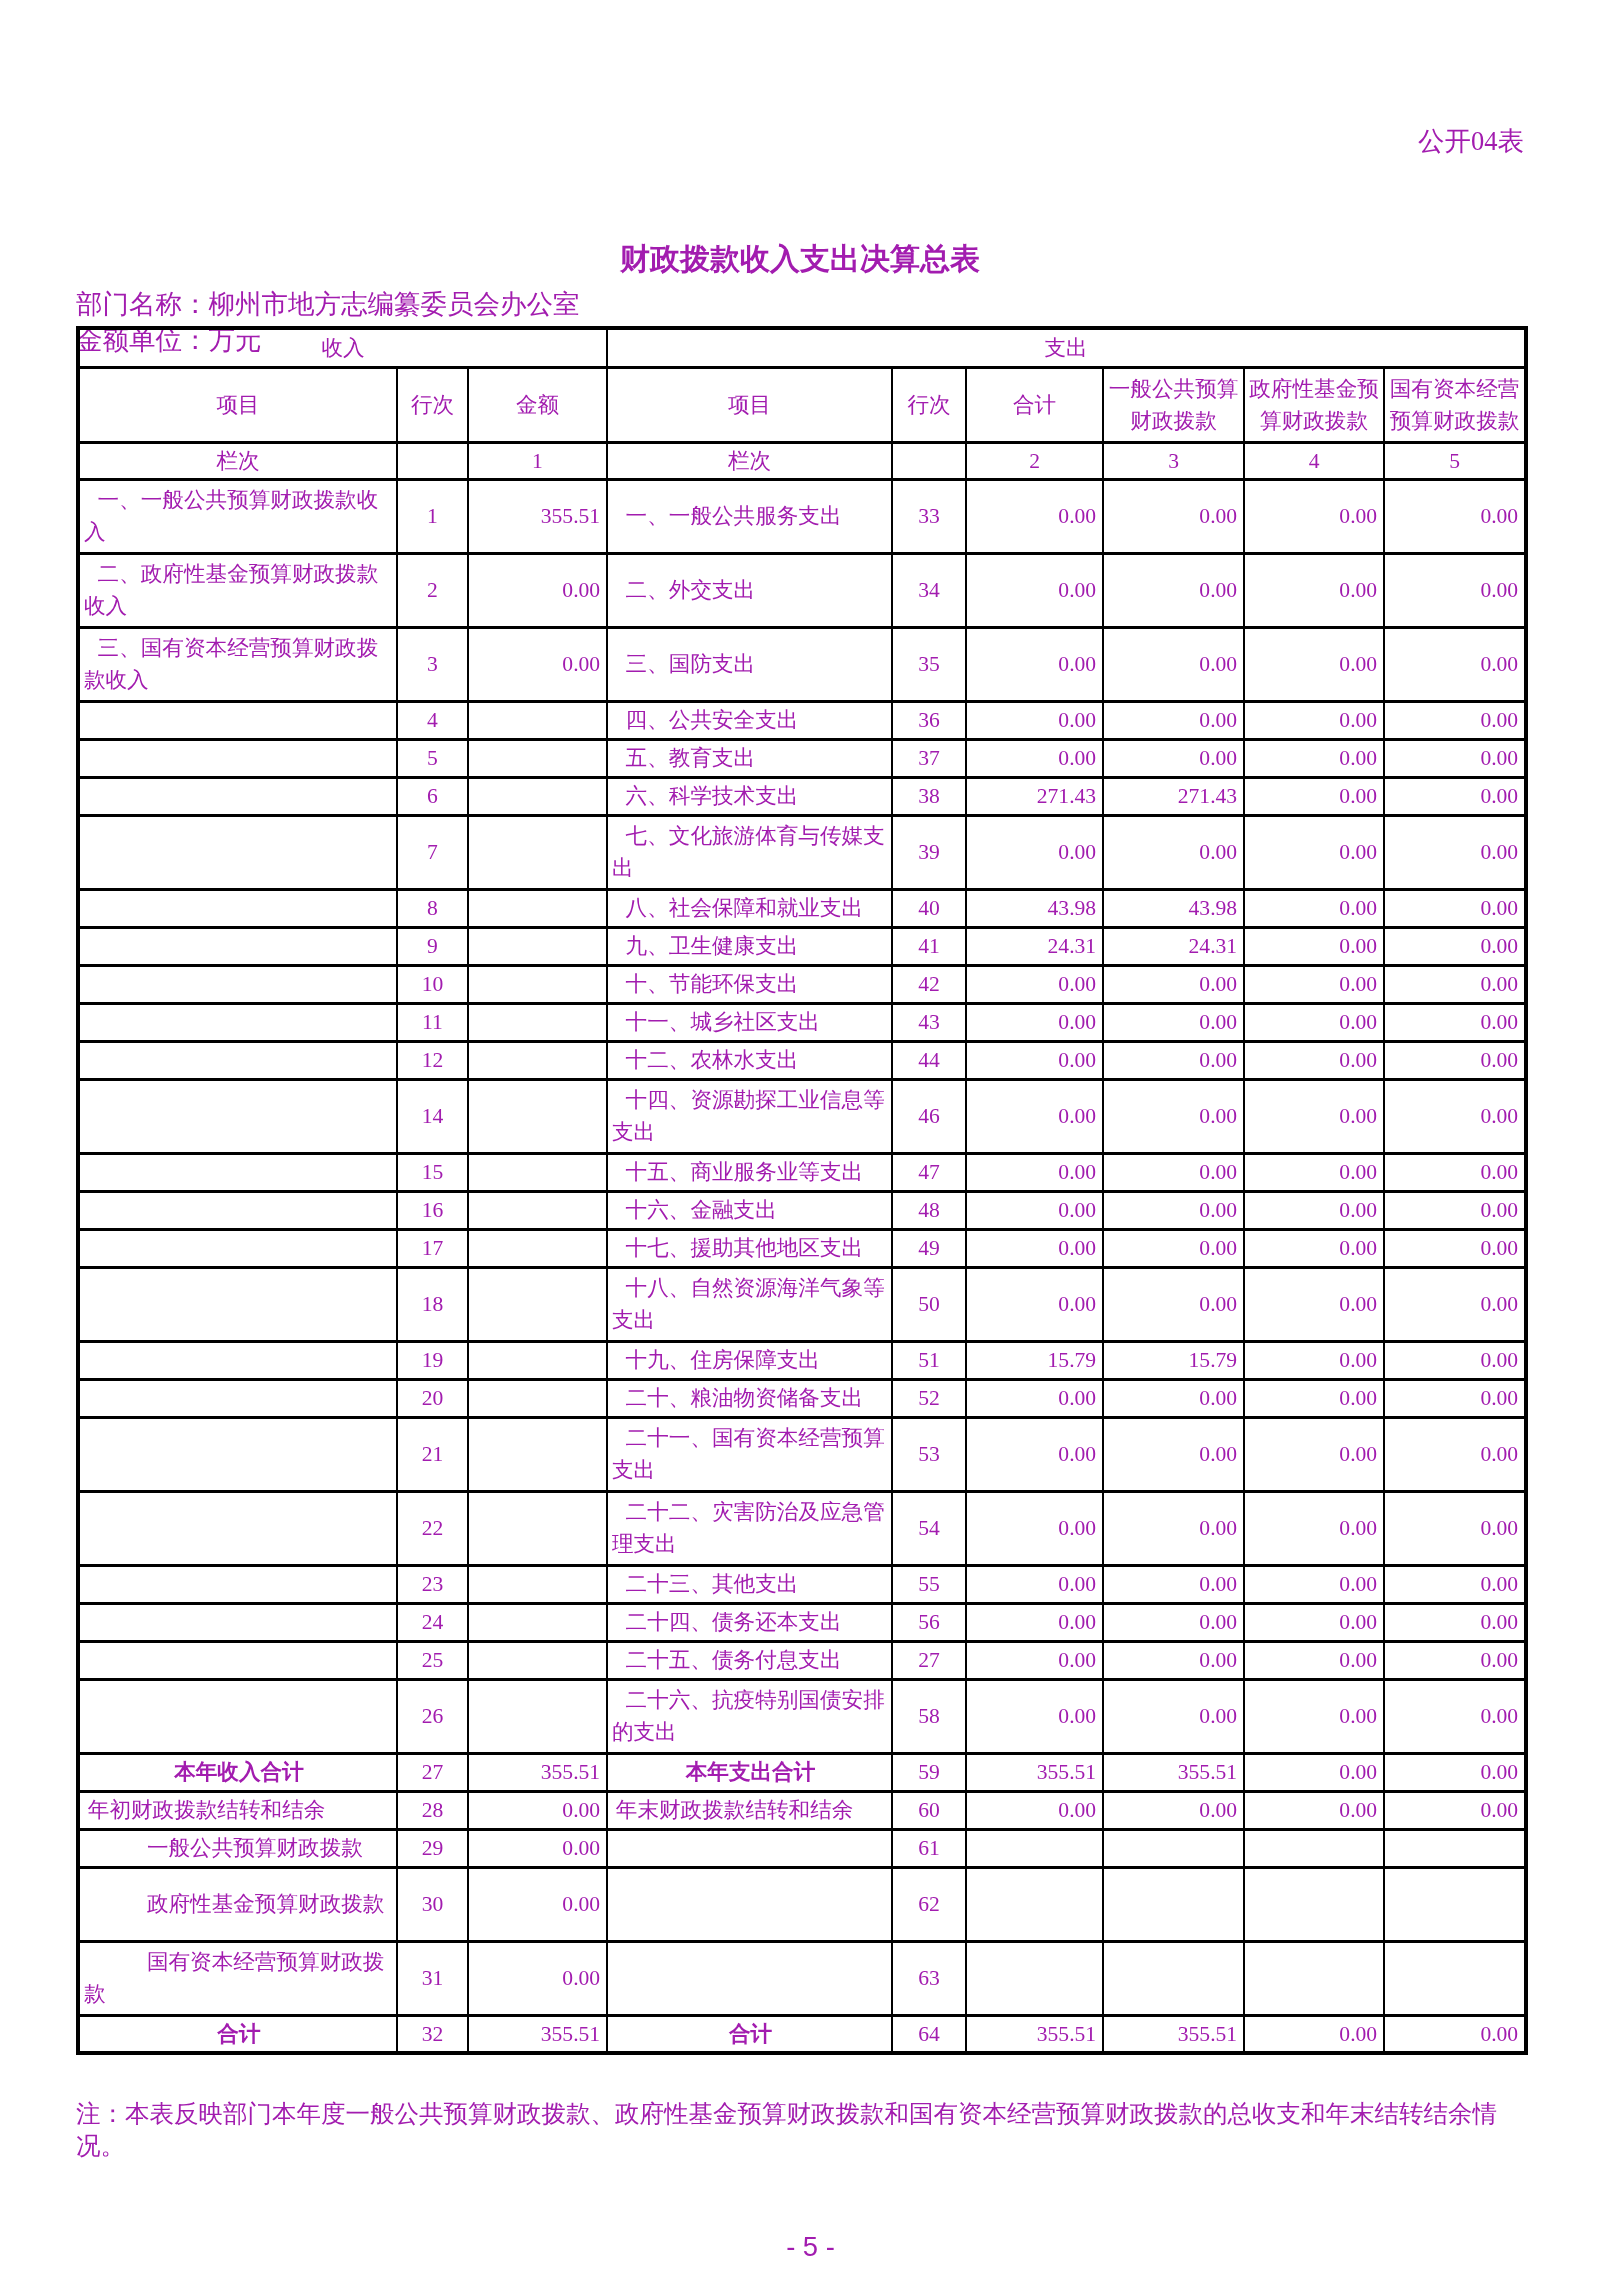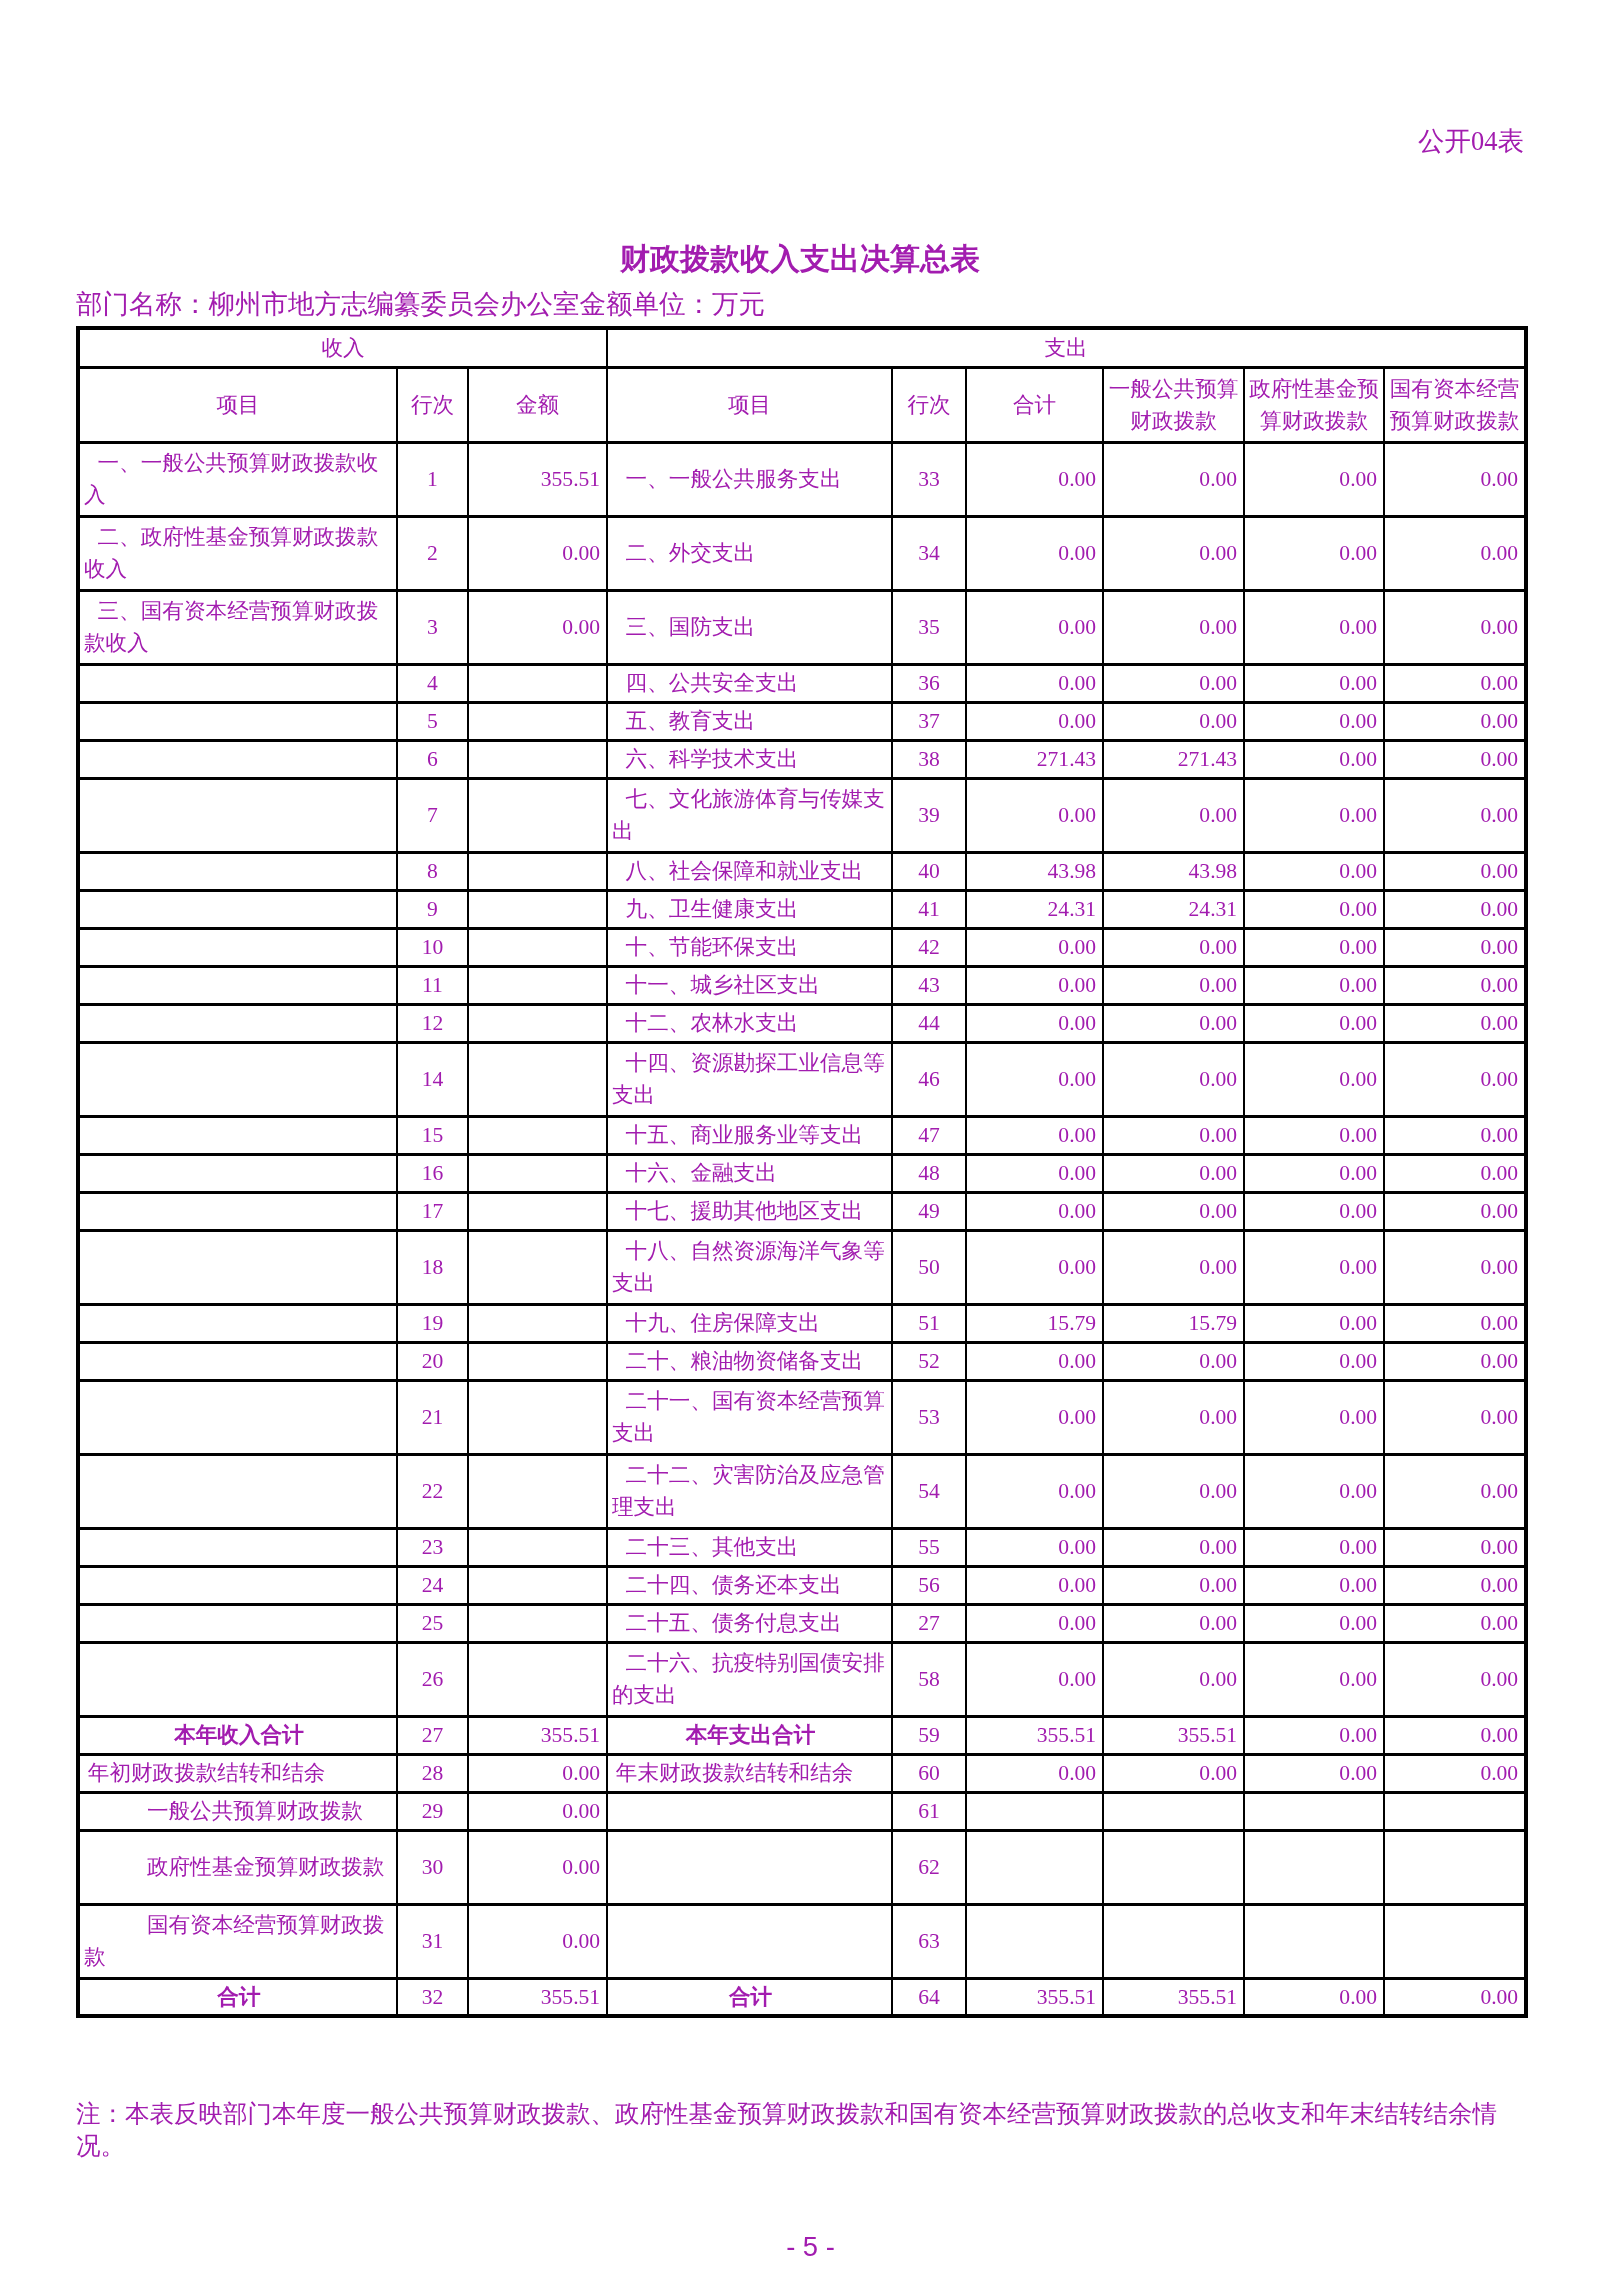--- a/index.html
+++ b/index.html
@@ -33,22 +33,23 @@
     font-size: 30px;
     font-weight: bold;
     margin-top: 40px;
   }
   .meta-row {
     position: absolute;
     top: 286px;
     left: 76px;
     width: 1448px;
     display: flex;
-    justify-content: flex-start;
+    justify-content: center;
     font-size: 26.5px;
+    flex-direction: column;
   }
   table.main-table {
     position: absolute;
     top: 326px;
     left: 76px;
     width: 1448px;
     border-collapse: collapse;
     table-layout: fixed;
     border: 4.9px solid #000;
   }
@@ -131,20 +132,31 @@
         <th>项目</th>
         <th>行次</th>
         <th>金额</th>
         <th>项目</th>
         <th>行次</th>
         <th>合计</th>
         <th>一般公共预算财政拨款</th>
         <th>政府性基金预算财政拨款</th>
         <th>国有资本经营预算财政拨款</th>
       </tr>
+      <tr class="hr3">
+        <th>栏次</th>
+        <th></th>
+        <th>1</th>
+        <th>栏次</th>
+        <th></th>
+        <th>2</th>
+        <th>3</th>
+        <th>4</th>
+        <th>5</th>
+      </tr>
     </thead>
     <tbody>
         <tr class="tall">
           <td class="item indent">一、一般公共预算财政拨款收入</td>
           <td class="ctr">1</td>
           <td class="num">355.51</td>
           <td class="item indent">一、一般公共服务支出</td>
           <td class="ctr">33</td>
           <td class="num">0.00</td>
           <td class="num">0.00</td>

